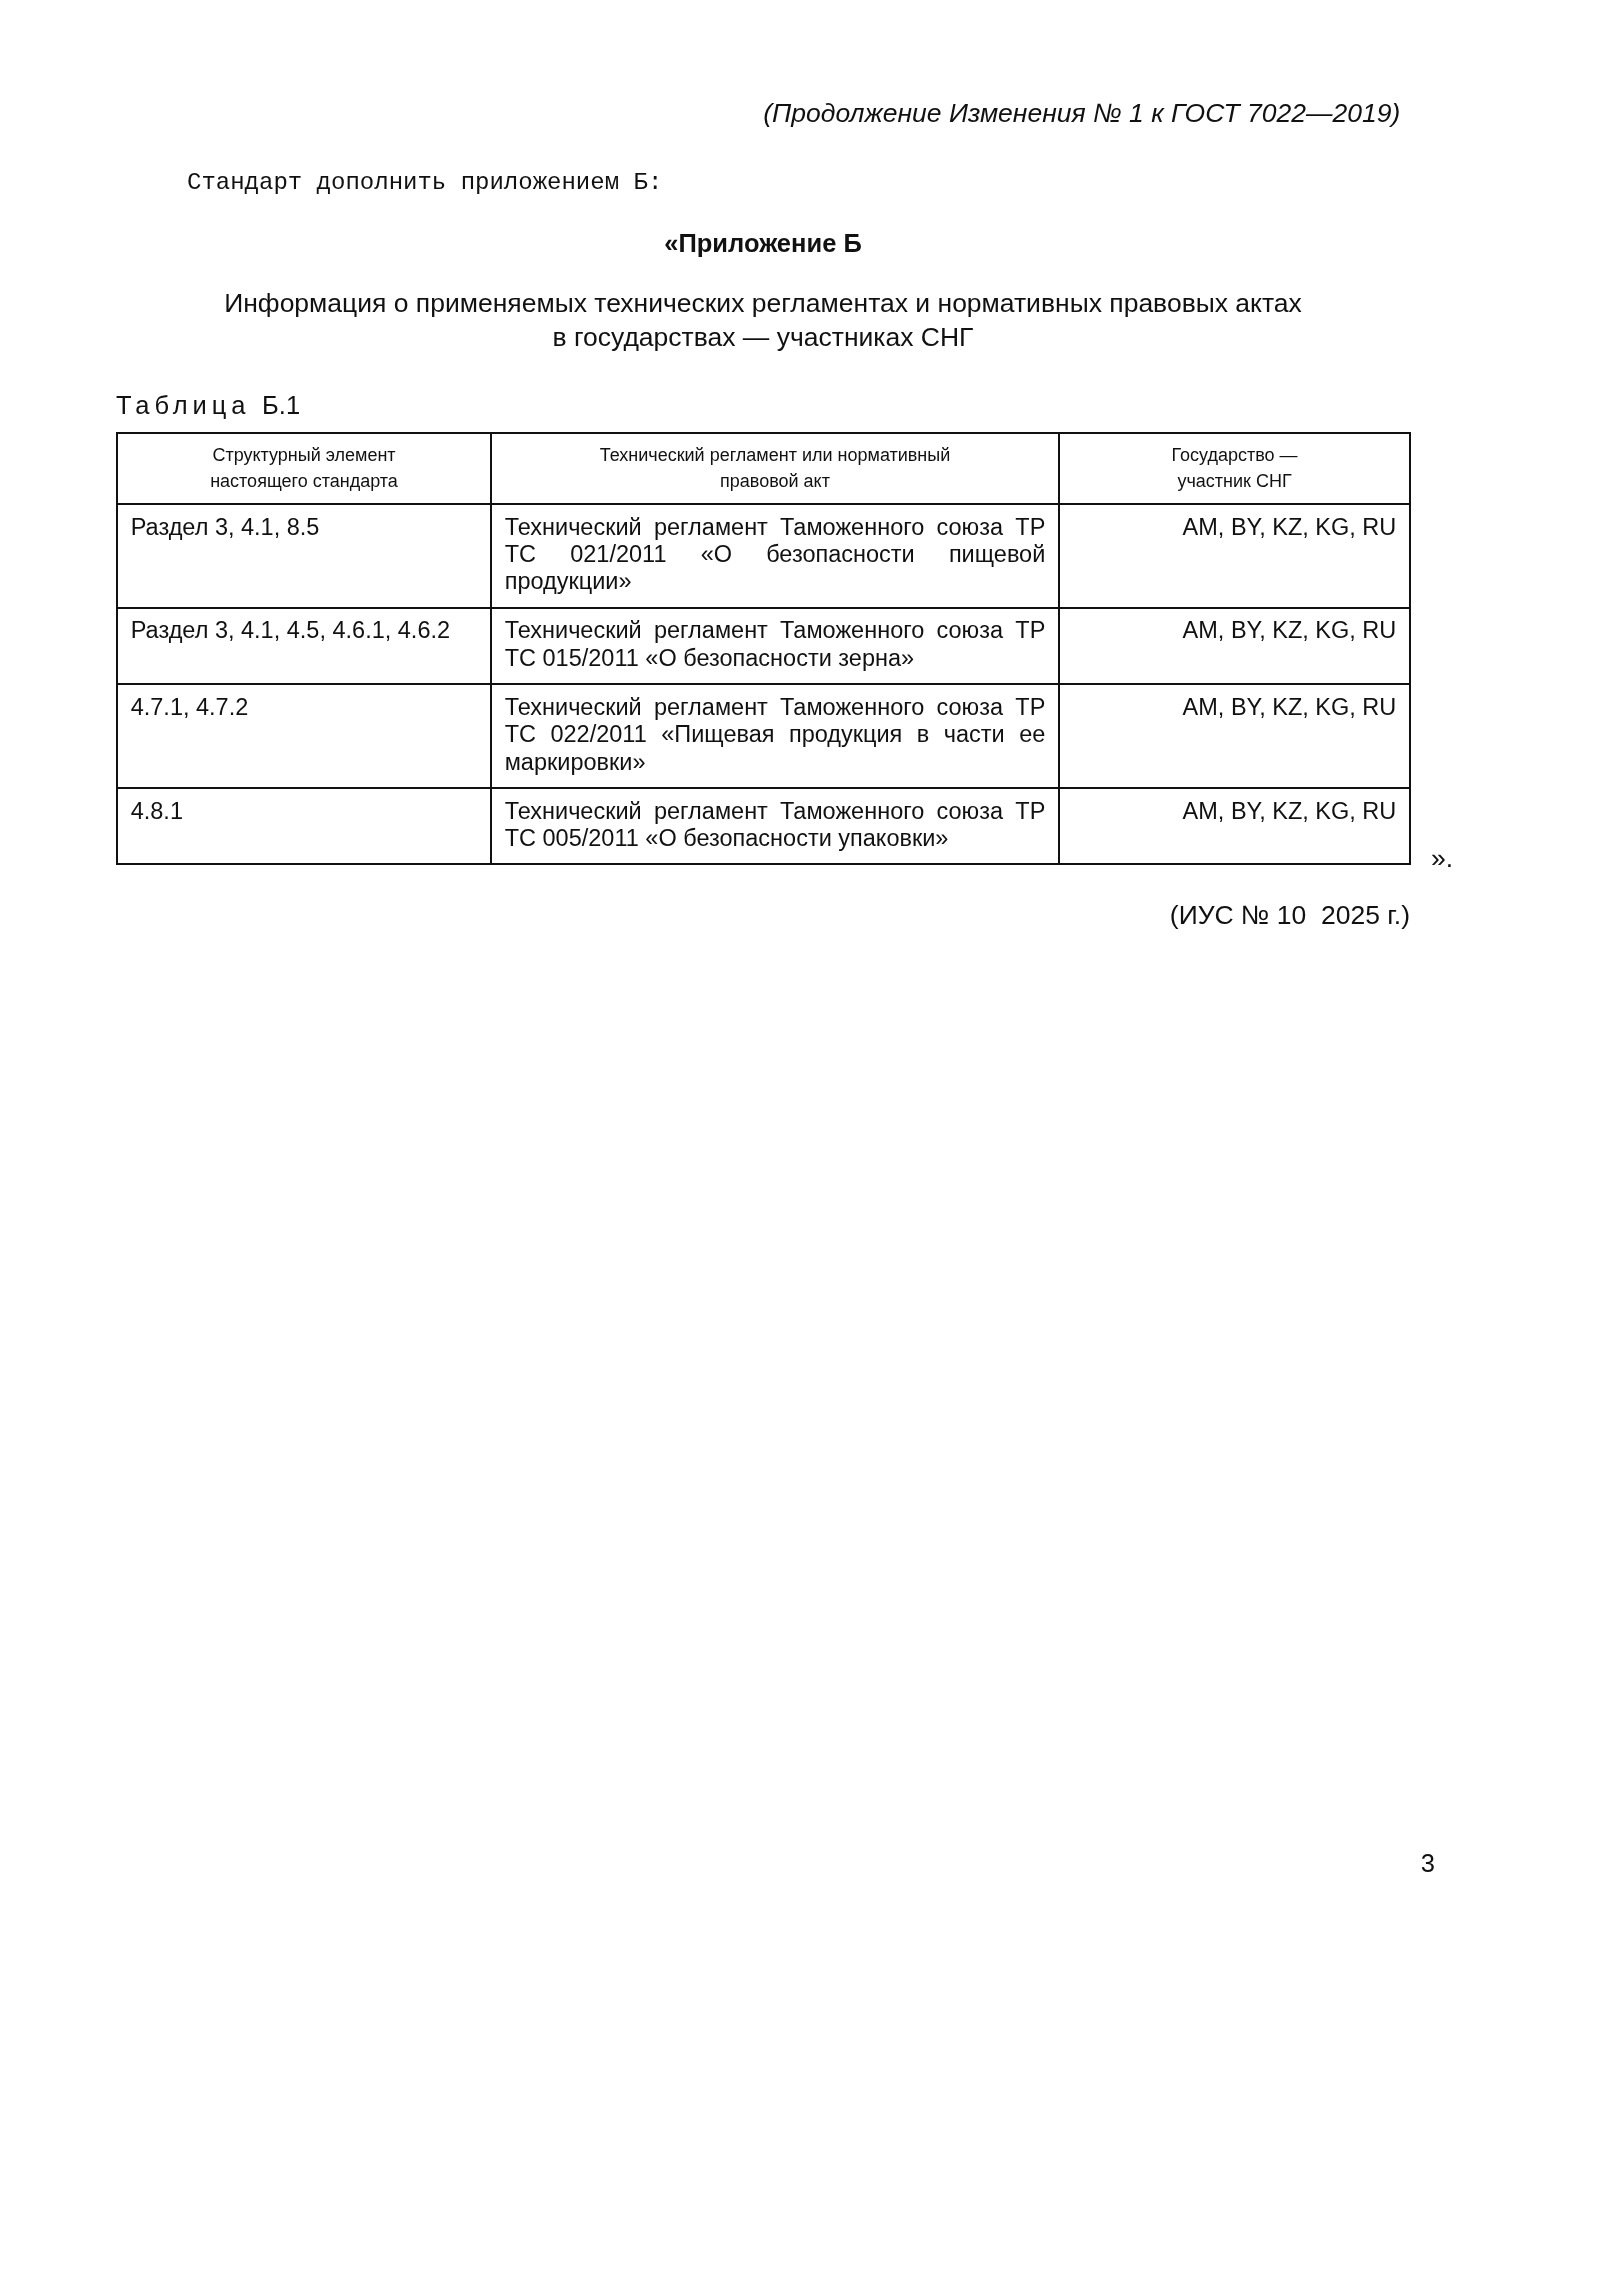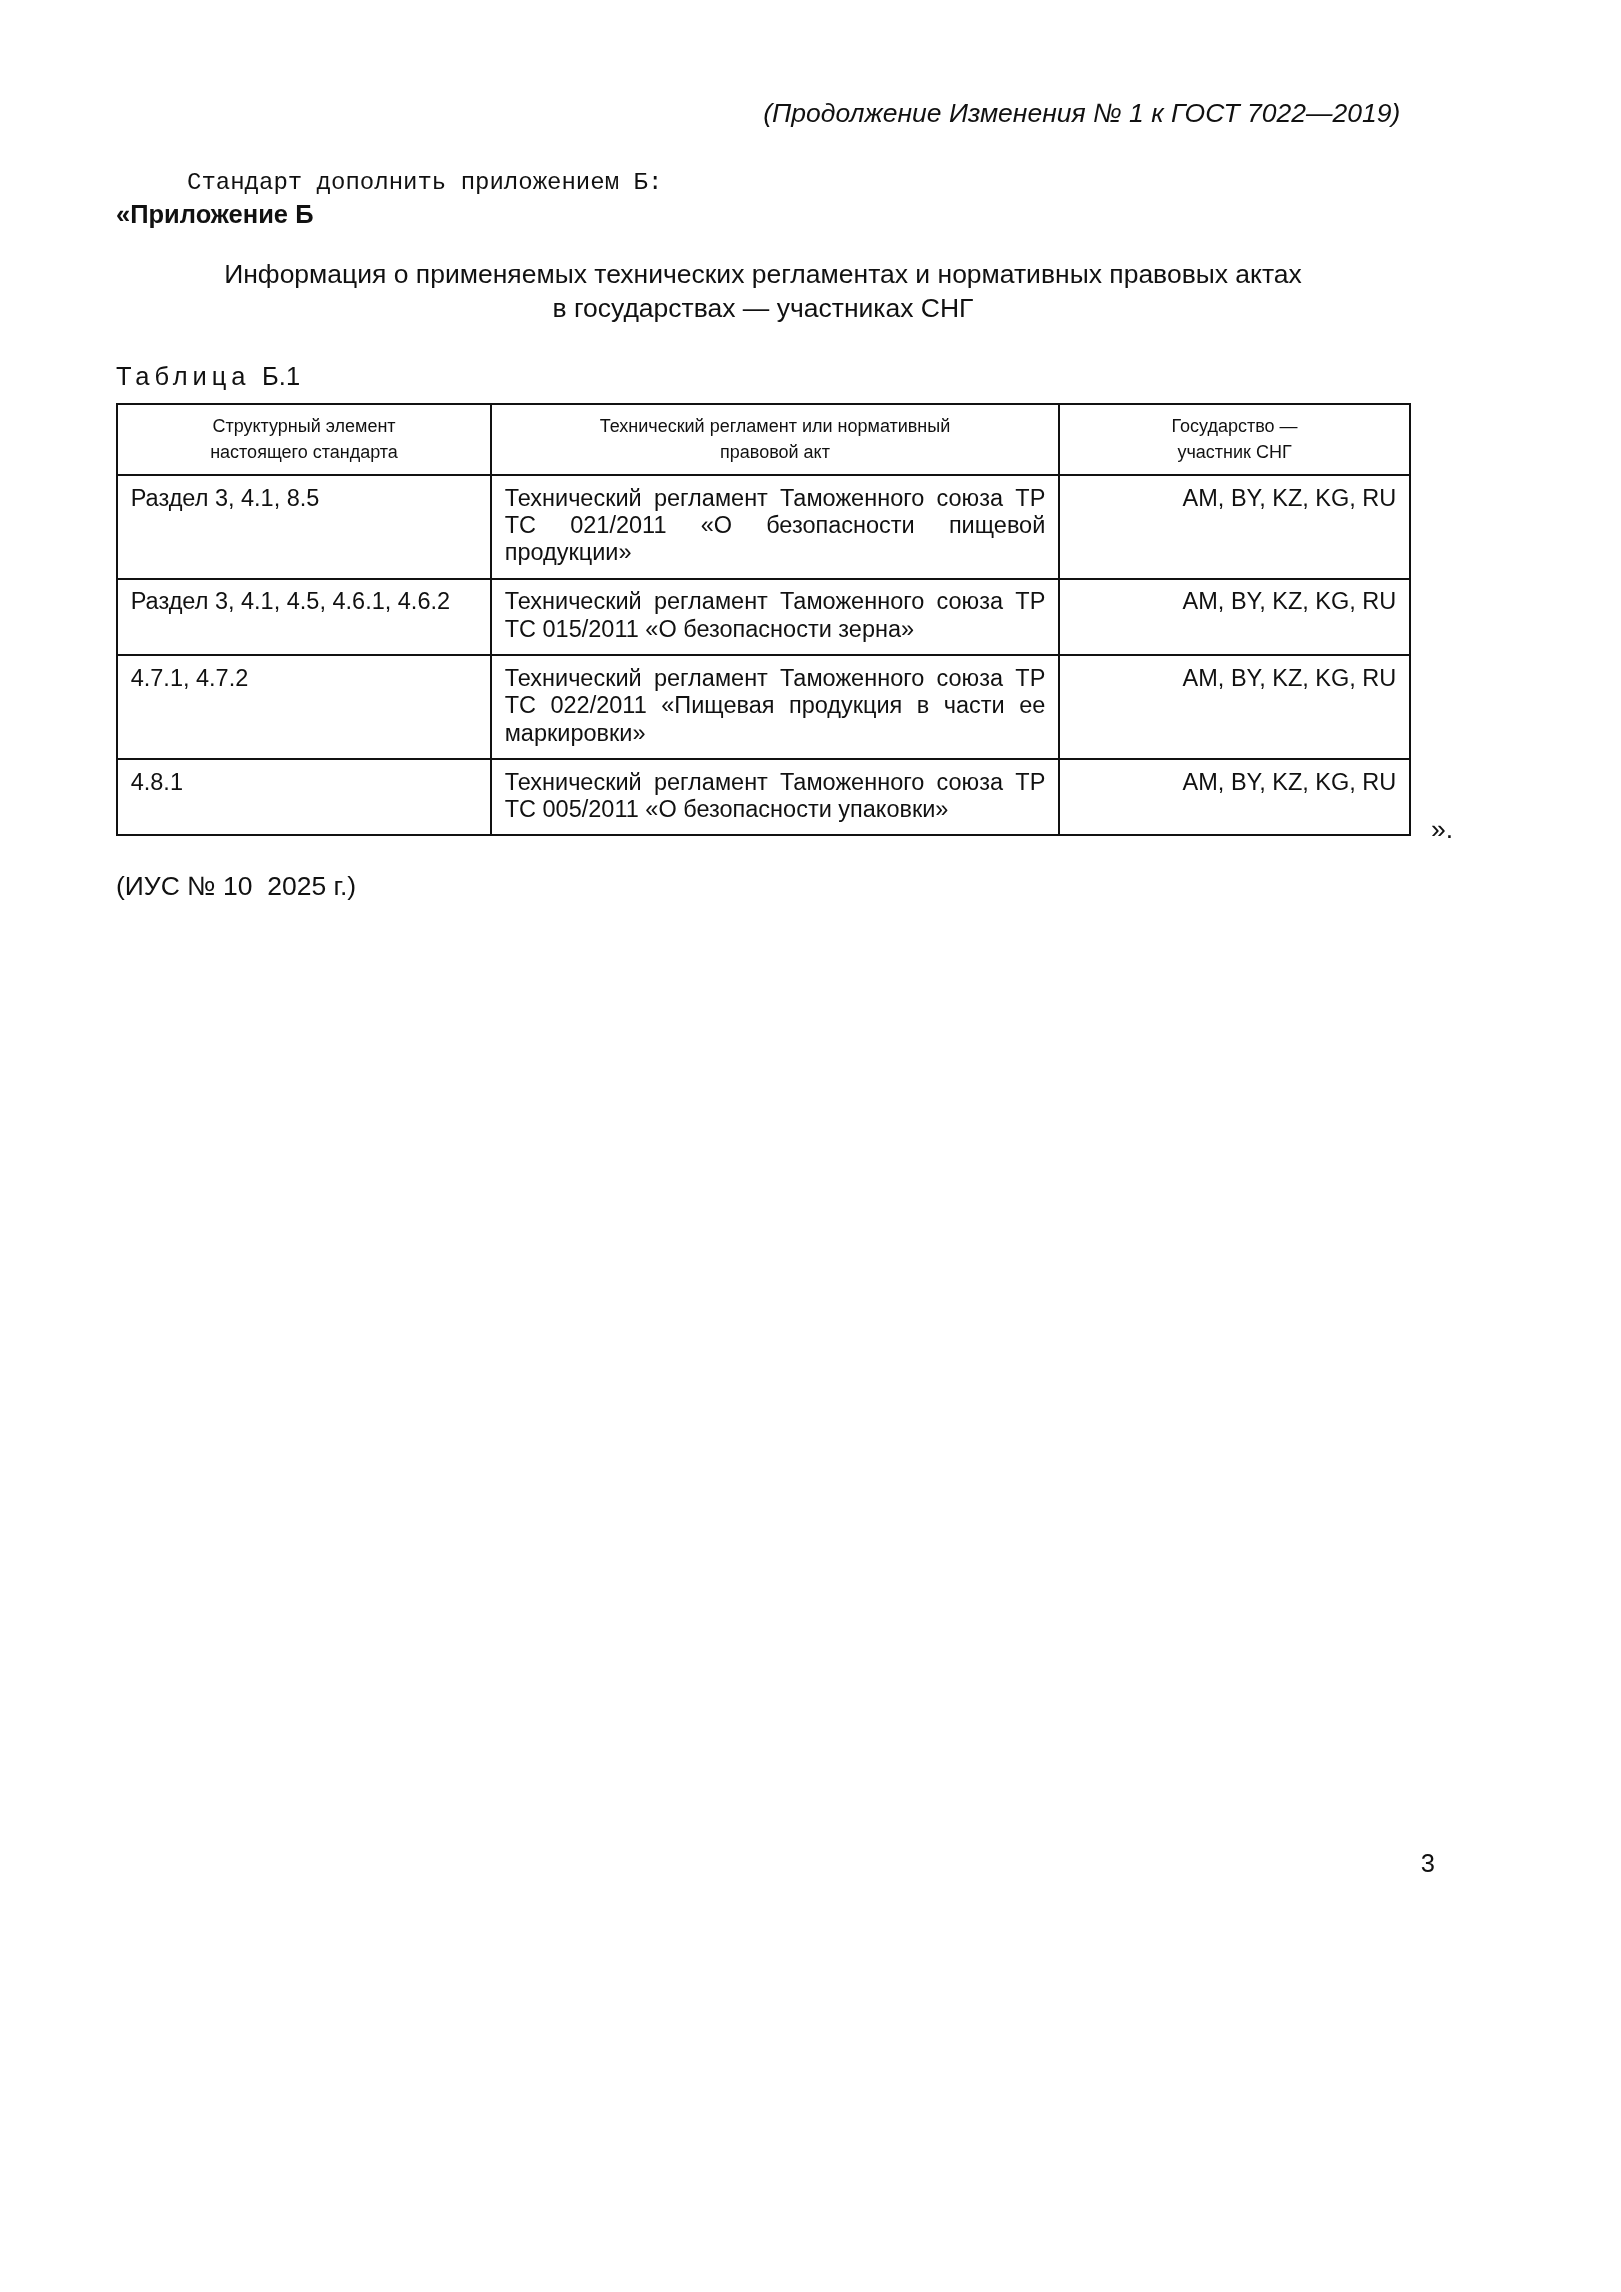--- a/index.html
+++ b/index.html
@@ -27,21 +27,22 @@
     padding-right: 9.8px;
   }
   .intro {
     margin-top: 38px;
     font-size: 24px;
     line-height: 31px;
     text-indent: 71px;
     font-family: Liberation Mono, monospace;
   }
   .appendix-block {
-    text-align: left;
+    margin-top: 29px;
+    text-align: center;
     font-weight: bold;
     font-size: 25.5px;
     line-height: 32px;
   }
   .section-heading {
     margin-top: 27.4px;
     text-align: center;
     font-weight: normal;
     font-size: 26.5px;
     line-height: 34px;
@@ -95,21 +96,21 @@
   td.cell-states { text-align: right; }
   .closing-quote {
     position: absolute;
     right: -43px;
     bottom: -7.8px;
     font-size: 26.5px;
     line-height: 29px;
   }
   .ius-note {
     margin-top: 35px;
-    text-align: left;
+    text-align: right;
     font-size: 26.5px;
     line-height: 31px;
     white-space: pre;
   }
   .page-number {
     position: absolute;
     right: 186px;
     bottom: 110px;
     font-size: 25.5px;
     line-height: 29px;

